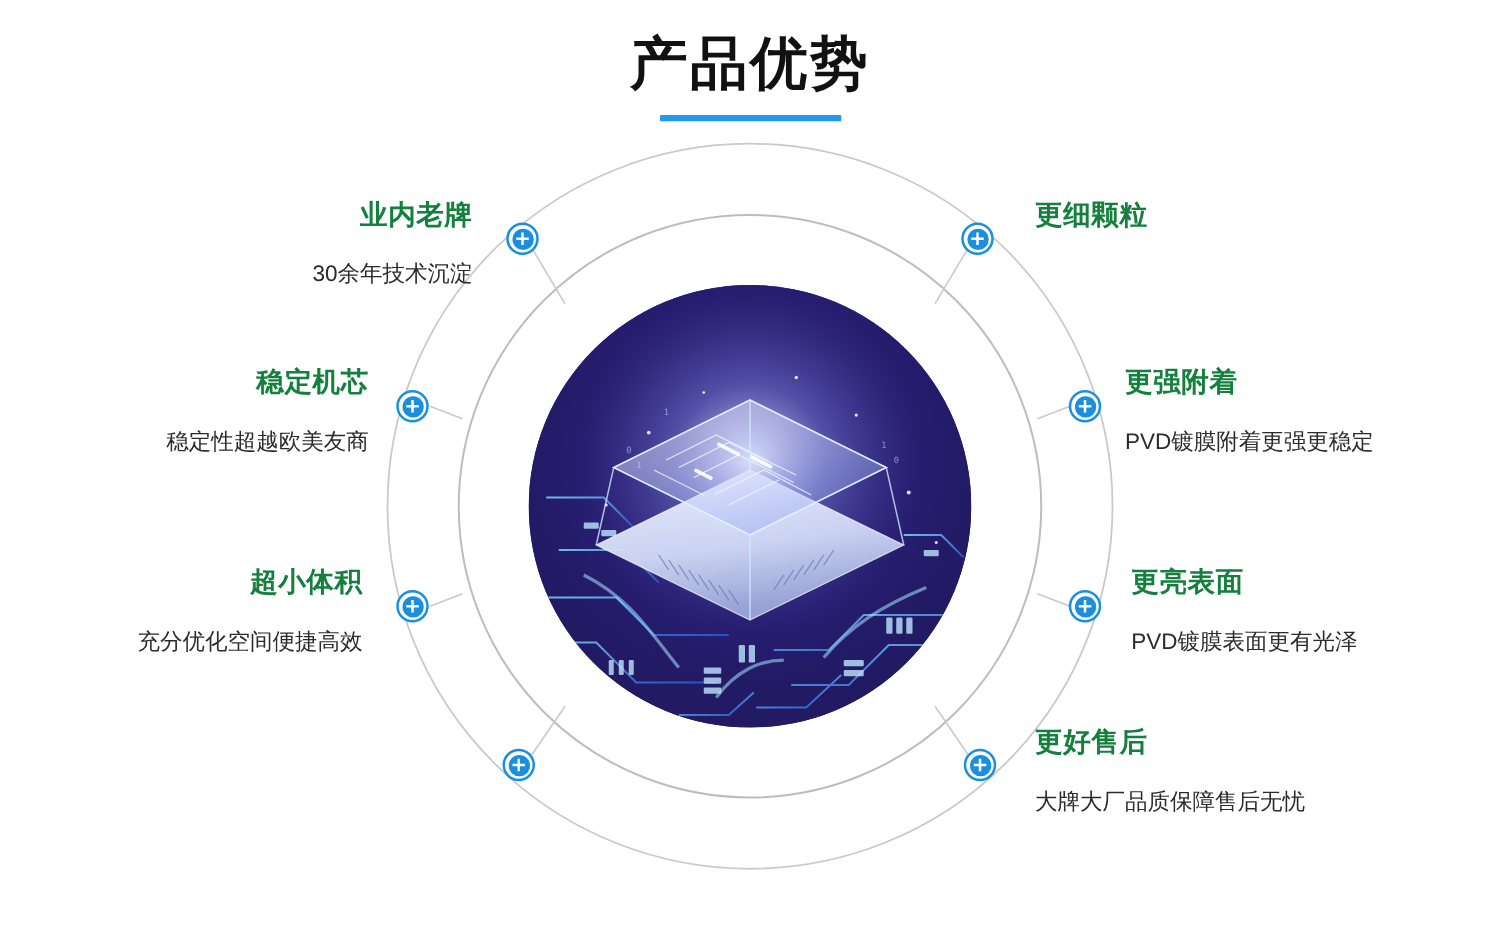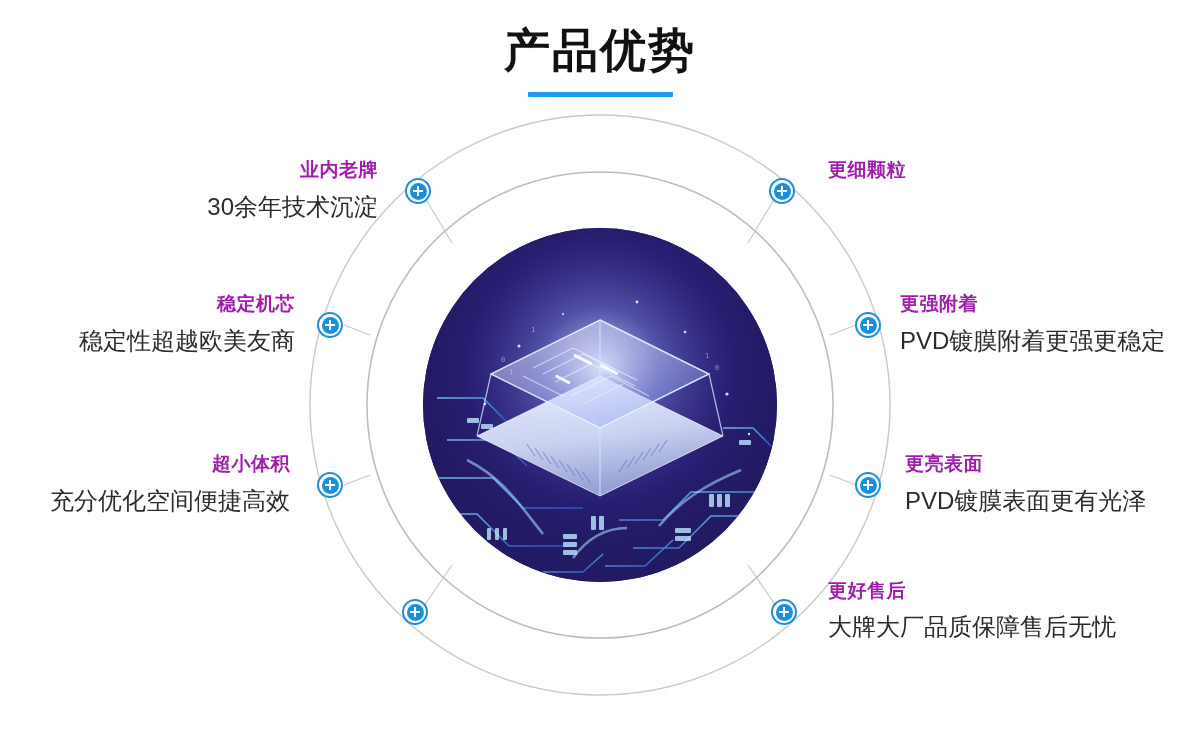--- a/index.html
+++ b/index.html
@@ -104,33 +104,33 @@
   }
 
   
   .label {
     position: absolute;
     width: 340px;
   }
   .label.left  { text-align: right; }
   .label.right { text-align: left; }
   .label .lbl-title {
-    font-size: 19px;
+    font-size: 22px;
     font-weight: bold;
-    color: #a21caf;
+    color: #15803d;
     line-height: 1.3;
     letter-spacing: 0.5px;
     white-space: nowrap;
   }
   .label .lbl-desc {
-    font-size: 24px;
+    font-size: 18px;
     font-weight: normal;
     color: #2b2b2b;
     line-height: 1.35;
-    margin-top: 8px;
+    margin-top: 20px;
     white-space: nowrap;
   }
 </style>
 </head>
 <body>
 
 <div class="title-block">
   <div class="page-title">产品优势</div>
   <div class="title-underline"></div>
 </div>
@@ -344,18 +344,18 @@
   <div class="label right" style="left:900px; top:292px;">
     <div class="lbl-title">更强附着</div>
     <div class="lbl-desc">PVD镀膜附着更强更稳定</div>
   </div>
 
   <div class="label right" style="left:905px; top:452px;">
     <div class="lbl-title">更亮表面</div>
     <div class="lbl-desc">PVD镀膜表面更有光泽</div>
   </div>
 
-  <div class="label right" style="left:828px; top:580px;font-family:Liberation Mono, monospace;">
+  <div class="label right" style="left:828px; top:580px;">
     <div class="lbl-title">更好售后</div>
     <div class="lbl-desc">大牌大厂品质保障售后无忧</div>
   </div>
 
 </div>
 
 </body></html>

